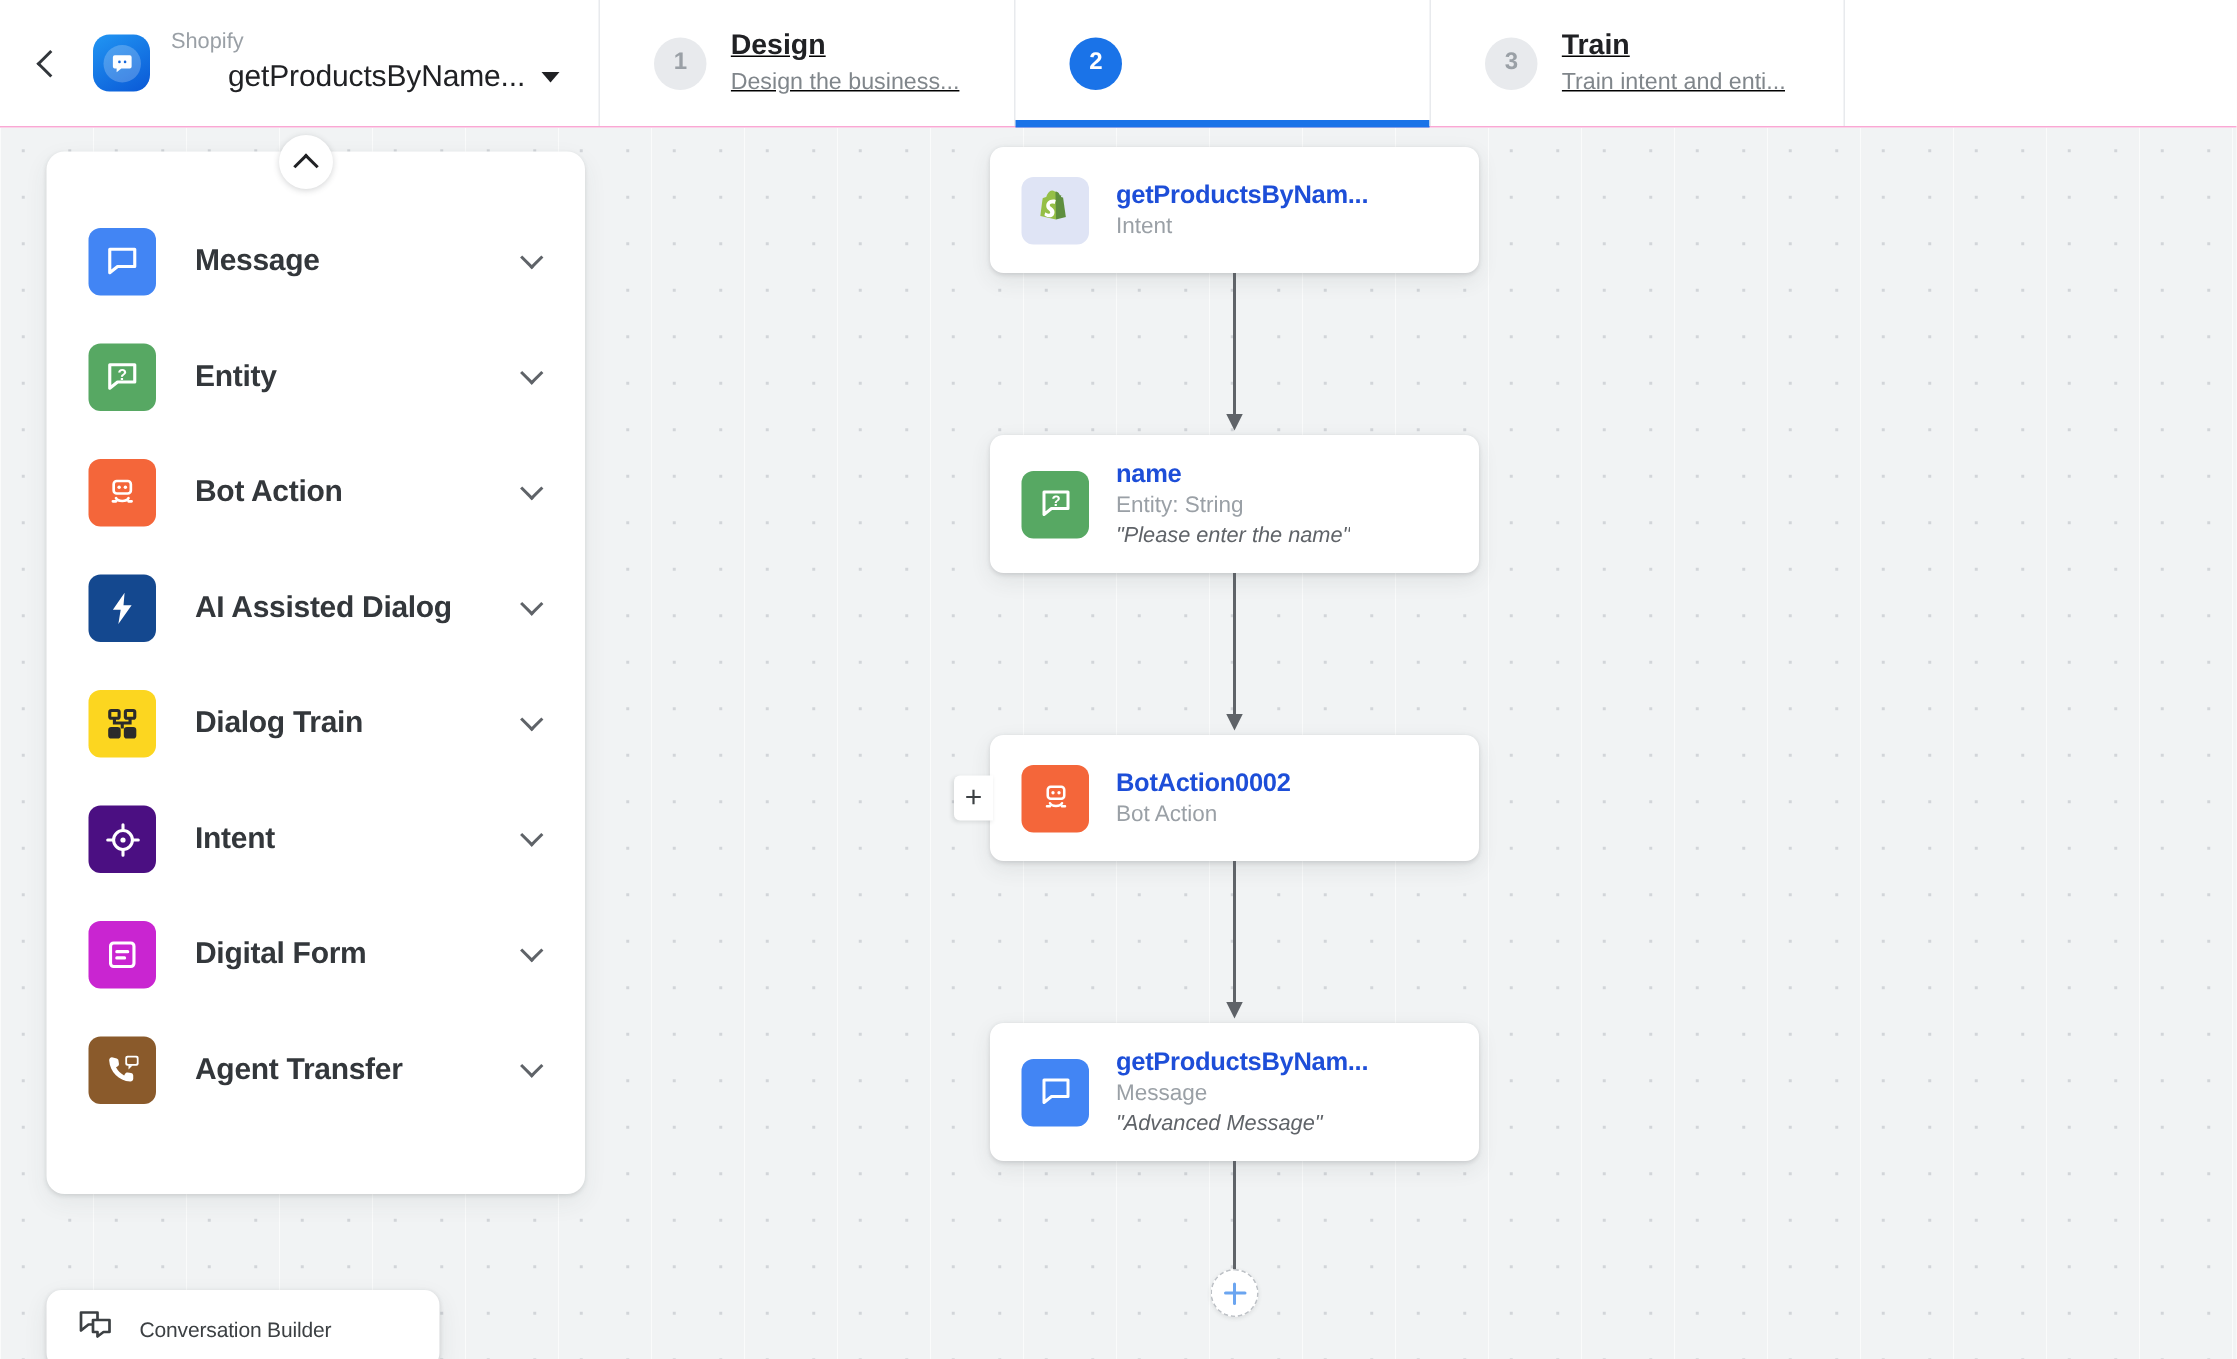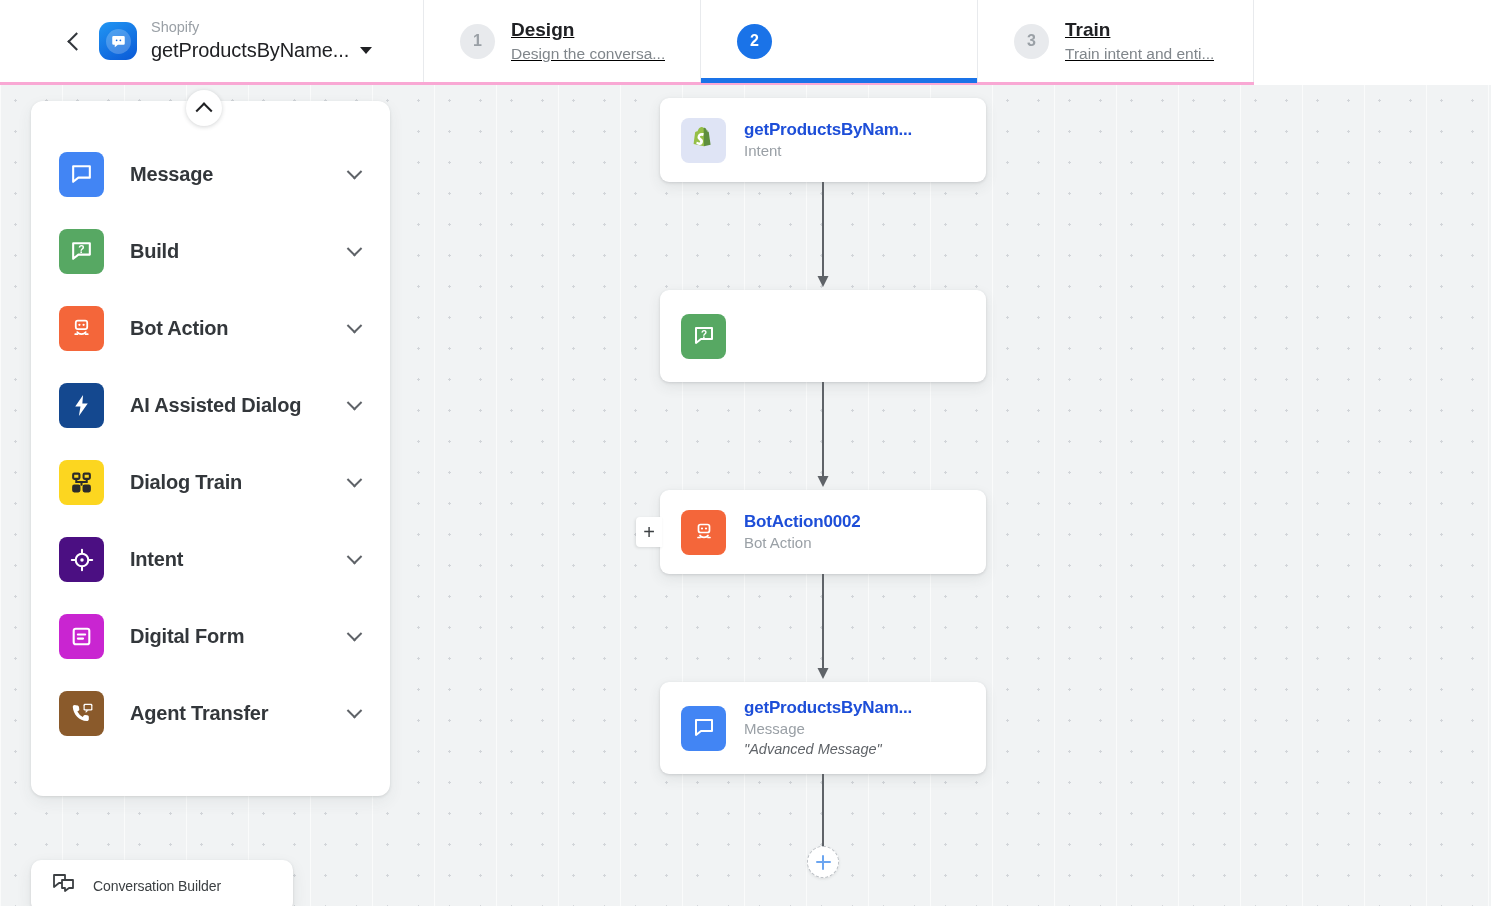--- a/index.html
+++ b/index.html
@@ -6,26 +6,25 @@
   html, body {
     width: 1491px; height: 906px;
     font-family: "Liberation Sans", sans-serif;
     background: #ffffff;
     overflow: hidden;
   }
 
   
   .header {
     position: absolute; left: 0; top: 0;
-    width: 1254px; height: 85px;
+    width: 1491px; height: 85px;
     background: #ffffff;
     display: flex; align-items: stretch;
-    border-bottom: 3px solid #f9a8d4;
+    border-bottom: 1px solid #f9a8d4;
     z-index: 30;
-    padding-left: 48px;
   }
   .back-btn {
     width: 62px; display: flex; align-items: center; justify-content: center;
     cursor: pointer;
   }
   .back-chevron {
     width: 13px; height: 13px;
     border-left: 2.2px solid #32363b;
     border-bottom: 2.2px solid #32363b;
     transform: rotate(45deg);
@@ -42,21 +41,21 @@
     display: flex; align-items: center; justify-content: center;
     flex-shrink: 0;
   }
   .bot-avatar-ring {
     width: 25px; height: 25px; border-radius: 50%;
     background: rgba(255,255,255,0.22);
     display: flex; align-items: center; justify-content: center;
   }
   .bot-text { display: flex; flex-direction: column; justify-content: center; }
   .bot-sub { font-size: 14.5px; color: #9aa0a6; line-height: 19px; }
-  .bot-name-row { display: flex; align-items: center; gap: 11px; }
+  .bot-name-row { display: flex; align-items: center; gap: 11px; margin-left: 38px; }
   .bot-name {
     font-size: 20px; color: #202124; line-height: 27px;
     letter-spacing: -0.1px; white-space: nowrap;
   }
   .caret-down {
     width: 0; height: 0;
     border-left: 6px solid transparent;
     border-right: 6px solid transparent;
     border-top: 7px solid #202124;
     cursor: pointer;
@@ -252,21 +251,21 @@
       </span>
     </span>
   </div>
 
   <div class="steps">
 
     <div class="step">
       <span class="step-num">1</span>
       <span class="step-text">
         <span class="step-title">Design</span>
-        <span class="step-desc">Design the conversa...</span>
+        <span class="step-desc">Design the business...</span>
       </span>
 
     </div>
 
     <div class="step active">
       <span class="step-num">2</span>
       <span class="step-underline"></span>
     </div>
 
     <div class="step">
@@ -296,21 +295,21 @@
         <span class="panel-chevron"></span>
       </div>
 
       <div class="panel-item">
         <span class="panel-icon" style="background:#57a863">
           <svg width="25" height="25" viewBox="0 0 24 24" fill="none" stroke="#fff" stroke-width="2" stroke-linejoin="round">
             <path d="M4 4h16v11H9l-5 4V4z"></path>
             <text x="12" y="13.5" font-size="10" fill="#fff" stroke="none" text-anchor="middle" font-family="Liberation Sans, sans-serif" font-weight="bold">?</text>
           </svg>
         </span>
-        <span class="panel-label">Build</span>
+        <span class="panel-label">Entity</span>
         <span class="panel-chevron"></span>
       </div>
 
 
       <div class="panel-item">
         <span class="panel-icon" style="background:#f4663a">
           <svg width="25" height="25" viewBox="0 0 24 24" fill="none" stroke="#fff" stroke-width="1.7" stroke-linejoin="round">
             <rect x="6.5" y="4.5" width="11" height="8" rx="2"></rect>
             <circle cx="10" cy="8.5" r="1.1" fill="#fff" stroke="none"></circle>
             <circle cx="14" cy="8.5" r="1.1" fill="#fff" stroke="none"></circle>
@@ -411,20 +410,25 @@
         <path d="M1.5 94 L7 105 L12.5 94 Z" fill="#5f6368"></path>
       </svg>
     </div>
 
     <div class="node h3">
       <span class="node-icon" style="background:#57a863">
         <svg width="24" height="24" viewBox="0 0 24 24" fill="none" stroke="#fff" stroke-width="2" stroke-linejoin="round">
           <path d="M4 4h16v11H9l-5 4V4z"></path>
           <text x="12" y="13.5" font-size="10" fill="#fff" stroke="none" text-anchor="middle" font-family="Liberation Sans, sans-serif" font-weight="bold">?</text>
         </svg>
+      </span>
+      <span class="node-body">
+        <span class="node-title">name</span>
+        <span class="node-type">Entity: String</span>
+        <span class="node-quote">"Please enter the name"</span>
       </span>
     </div>
 
     <div class="connector">
       <svg width="14" height="108" viewBox="0 0 14 108">
         <line x1="7" y1="0" x2="7" y2="96" stroke="#5f6368" stroke-width="2"></line>
         <path d="M1.5 94 L7 105 L12.5 94 Z" fill="#5f6368"></path>
       </svg>
     </div>
 

